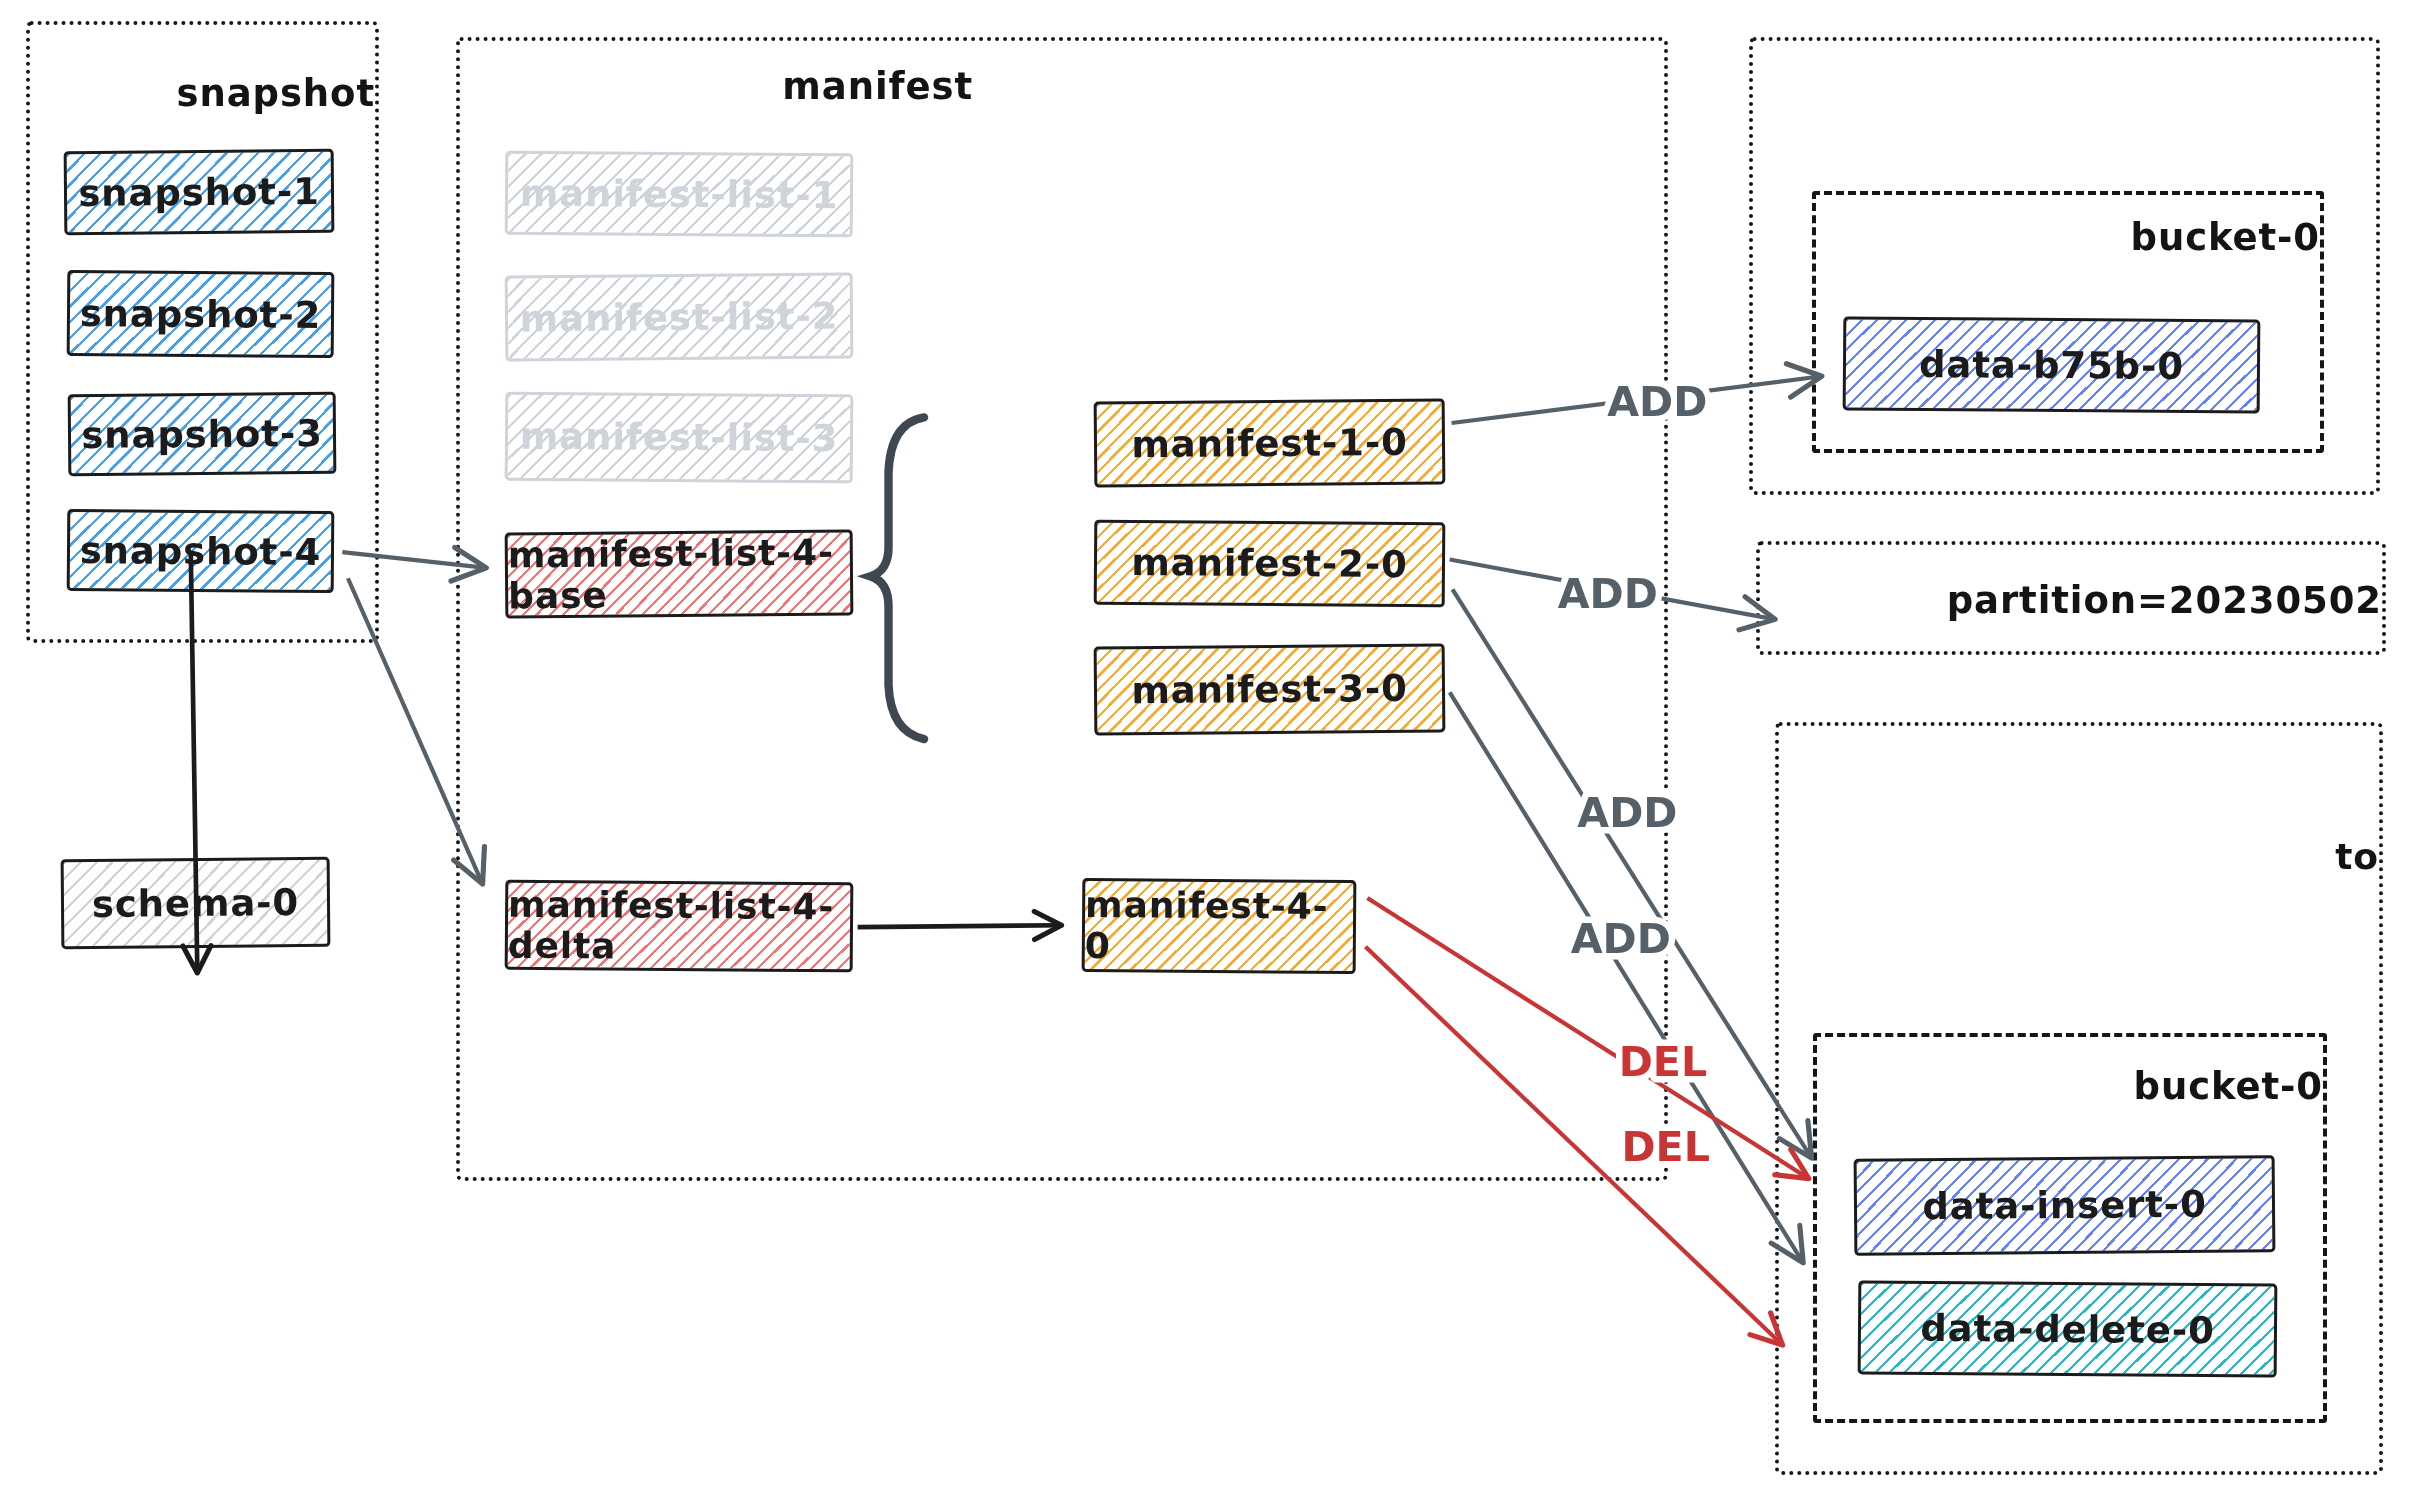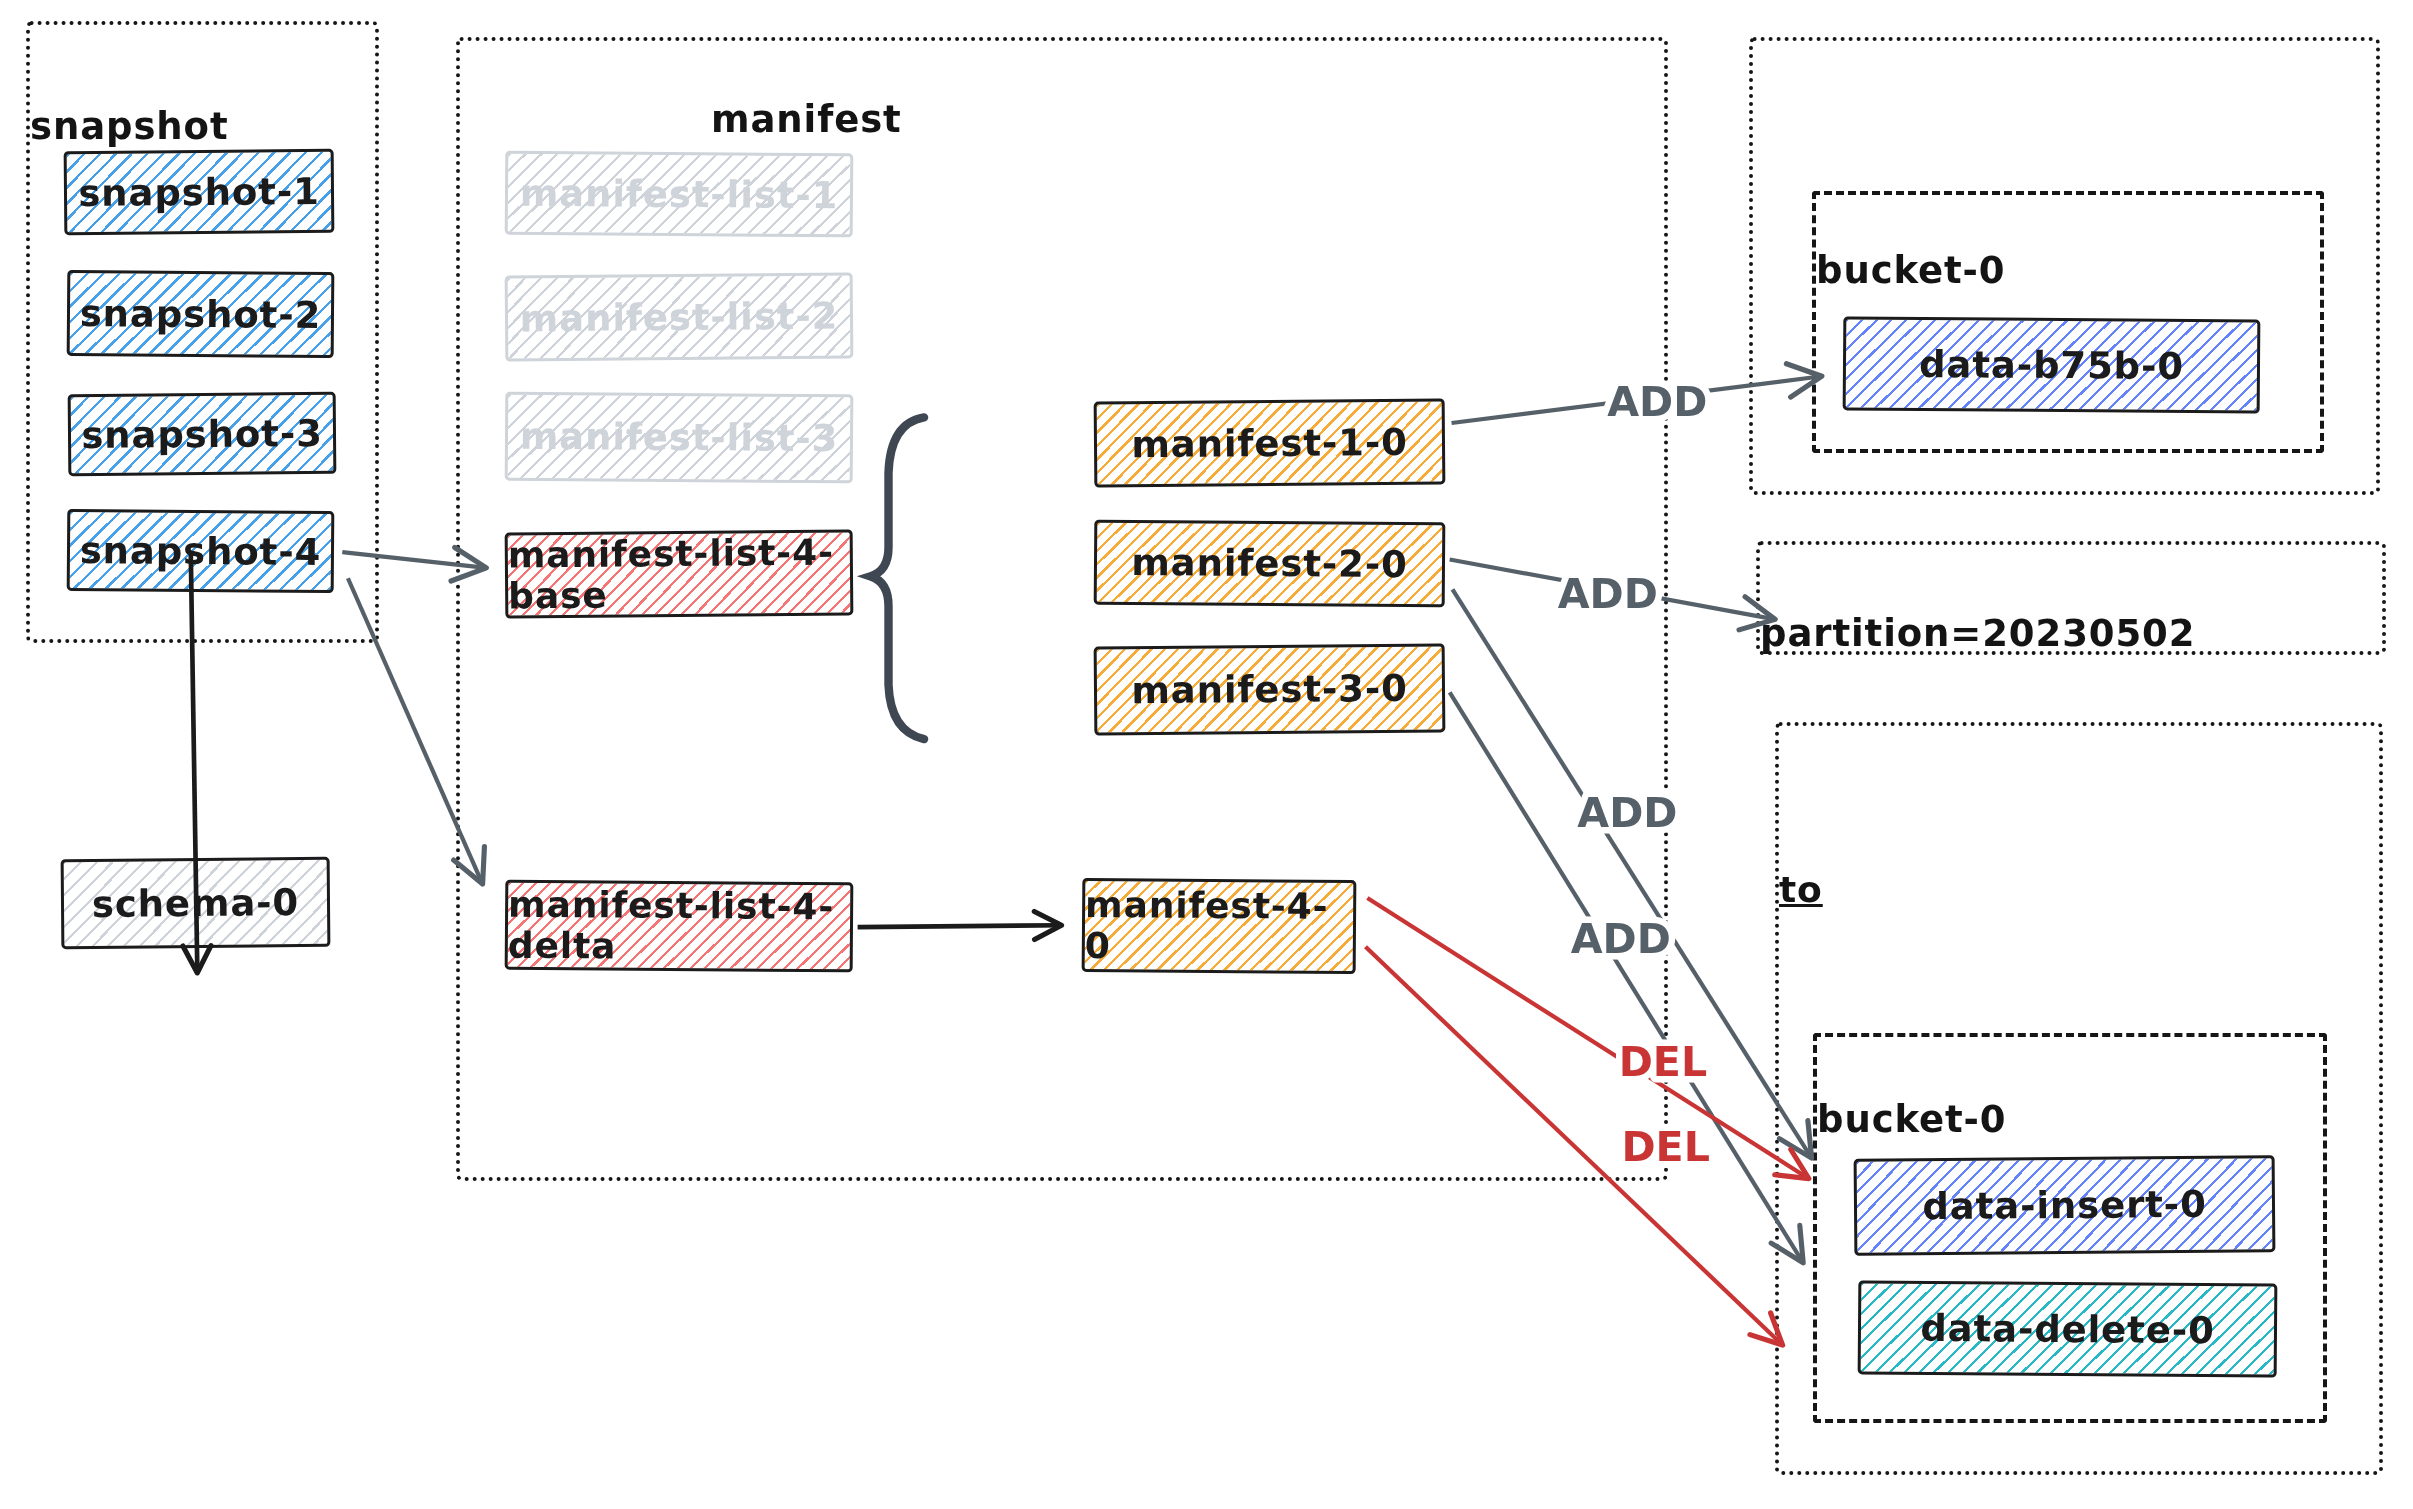--- a/index.html
+++ b/index.html
@@ -1,20 +1,20 @@
 <!DOCTYPE html>
 <html style="font-size:15px"><head>
 <meta charset="utf-8">
 <style>
   html,body{margin:0;padding:0;background:#ffffff;}
   body{width:2413px;height:1510px;position:relative;font-family:"DejaVu Sans",sans-serif;color:#1b1b1b;}
   .canvas{position:absolute;inset:0;overflow:hidden;background:#fff;}
 
   .container{position:absolute;border:4.7px dotted #161616;border-radius:5.6px;box-sizing:border-box;}
-  .ctitle{position:absolute;width:100%;text-align:left;font-size:37px;font-weight:700;letter-spacing:0.9px;color:#141414;margin-top:33px;}
+  .ctitle{position:absolute;width:100%;text-align:right;font-size:37px;font-weight:700;letter-spacing:0.9px;color:#141414;}
   .bucket{position:absolute;border:4.7px dashed #161616;border-radius:3.7px;box-sizing:border-box;text-decoration:underline;}
 
   .node{position:absolute;display:flex;align-items:center;justify-content:center;
         font-size:37px;font-weight:700;letter-spacing:0.9px;
         border:3.7px solid #1b1b1b;border-radius:4.7px;box-sizing:border-box;background-color:#fff;}
   .tiltL{transform:rotate(-0.5deg);} .tiltR{transform:rotate(0.45deg);}
 
   .hatch-blue  {background-image:repeating-linear-gradient(135deg,rgba(61,155,233,0.95) 0 2.4px,transparent 2.4px 11.2px);}
   .hatch-indigo{background-image:repeating-linear-gradient(135deg,rgba(92,124,250,0.95) 0 2.2px,transparent 2.2px 10.3px);}
   .hatch-teal  {background-image:repeating-linear-gradient(135deg,rgba(28,181,196,0.95) 0 2.2px,transparent 2.2px 10.3px);}
@@ -48,21 +48,21 @@
         <span>data-b75b-0</span>
       </div>
     </div>
   </div>
 
   <div class="container" style="left:1756px;top:541px;width:630px;height:114px;">
     <div class="ctitle" style="top:34px;">partition=20230502</div>
   </div>
 
   <div class="container" style="left:1775px;top:722px;width:608px;height:753px;">
-    <div class="ctitle" style="top:110px;font-size:36px;text-decoration:underline;">to</div>
+    <div class="ctitle" style="top:110px;font-size:36px;">to</div>
     <div class="bucket" style="left:34px;top:307px;width:514px;height:390px;">
       <div class="ctitle" style="top:28px;">bucket-0</div>
       <div class="node hatch-indigo tiltL" style="left:37px;top:120px;width:421px;height:97px;">
         <span>data-insert-0</span>
       </div>
       <div class="node hatch-teal tiltR" style="left:41px;top:245px;width:419px;height:94px;">
         <span>data-delete-0</span>
       </div>
     </div>
   </div>

